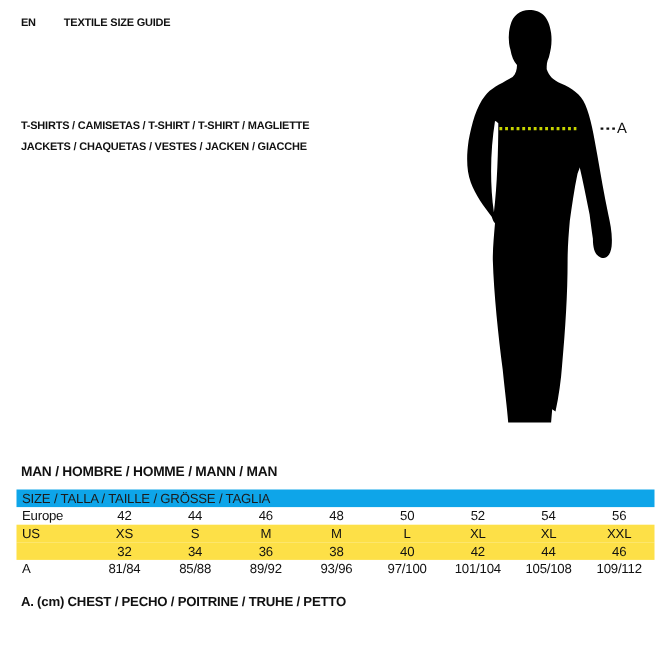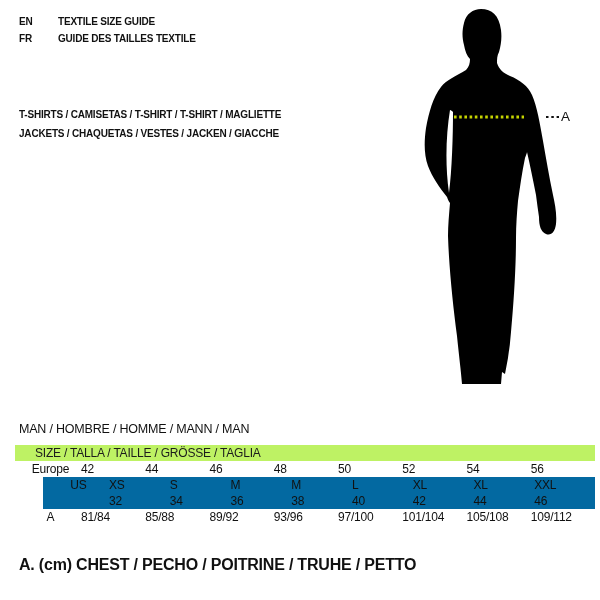--- a/index.html
+++ b/index.html
@@ -20,44 +20,40 @@
 
   
   .categories { top: 106px; left: 19px; font-weight: bold; font-size: 10px; line-height: 18.5px; letter-spacing: -0.2px; }
 
   
   .figure-wrap { left: 400px; top: 0; width: 200px; height: 400px; }
   .figure-wrap svg { display: block; }
   .measure-label { left: 561px; top: 109px; font-size: 13.5px; letter-spacing: -0.2px; }
 
   
-  .section-title { left: 19px; top: 422px; font-weight: normal; font-size: 12.5px; letter-spacing: -0.2px; }
+  .section-title { left: 19px; top: 422px; font-weight: bold; font-size: 12.5px; letter-spacing: -0.2px; }
 
   
   .size-table { left: 15px; top: 445px; width: 580px; font-size: 12px; letter-spacing: -0.2px; }
-  .table-header { height: 16px; line-height: 16px; background: #bef264; padding-left: 20px; color: #1c1c1c; }
+  .table-header { height: 16px; line-height: 16px; background: #0ea5e9; padding-left: 5px; color: #1c1c1c; }
   .t-row { display: flex; height: 16px; line-height: 16px; }
-  .t-row.alt { background: #0369a1; margin-left: 28px; }
-  .row-label { width: 66px; padding-left: 5px; box-sizing: border-box; text-align: center; }
-  .cell { flex: 1; }
+  .t-row.alt { background: #fde047; }
+  .row-label { width: 66px; padding-left: 5px; box-sizing: border-box; }
+  .cell { flex: 1; text-align: center; }
 
   
-  .footnote { left: 19px; top: 556px; font-weight: bold; font-size: 16px; letter-spacing: -0.2px; }
+  .footnote { left: 19px; top: 540px; font-weight: bold; font-size: 12px; letter-spacing: -0.2px; }
 </style>
 </head>
 <body>
 
 <div class="abs lang-block">
   <div class="lang-row">
     <span class="lang-code">EN</span>
     <span>TEXTILE SIZE GUIDE</span>
-  </div>
-  <div class="lang-row">
-    <span class="lang-code">FR</span>
-    <span>GUIDE DES TAILLES TEXTILE</span>
   </div>
 </div>
 
 <div class="abs categories">
   <div>T-SHIRTS / CAMISETAS / T-SHIRT / T-SHIRT / MAGLIETTE</div>
   <div>JACKETS / CHAQUETAS / VESTES / JACKEN / GIACCHE</div>
 </div>
 
 <div class="abs figure-wrap">
   <svg width="200" height="400" viewBox="0 0 200 400" xmlns="http://www.w3.org/2000/svg">

